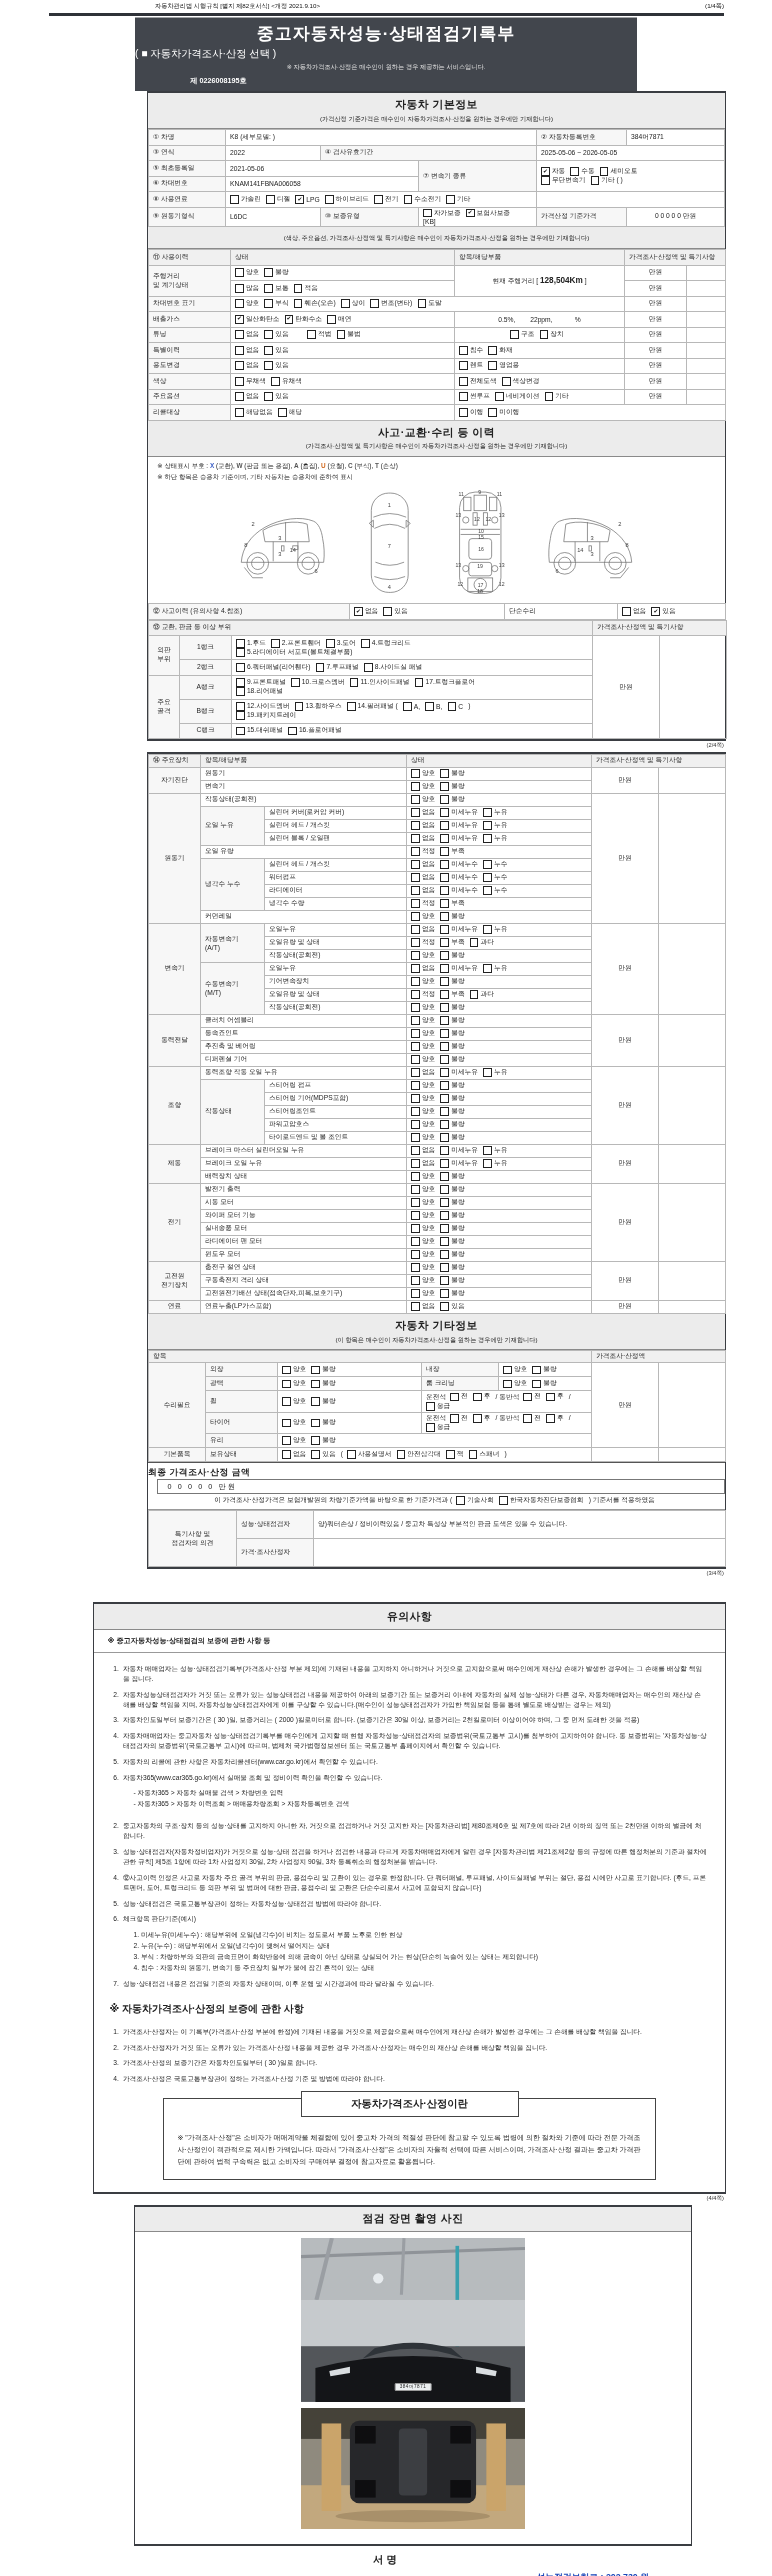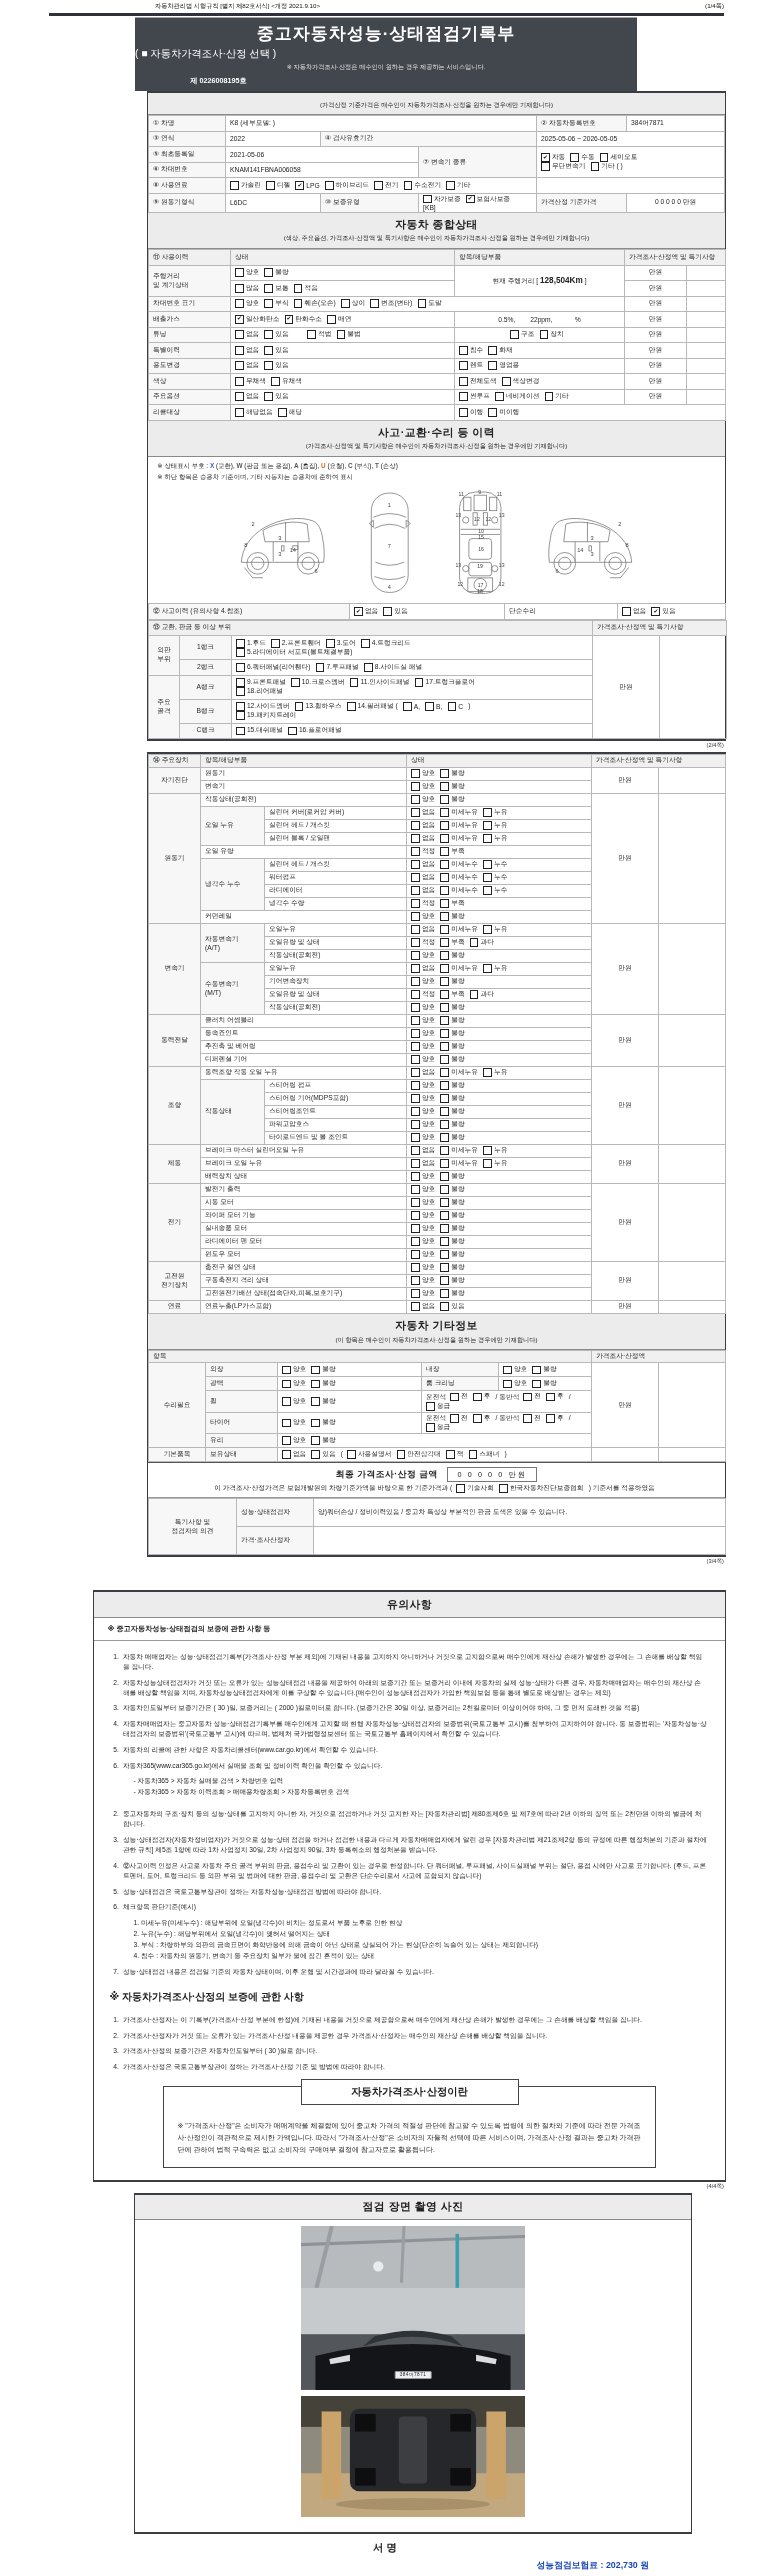--- a/index.html
+++ b/index.html
@@ -36,21 +36,21 @@
   .prewrap{white-space:pre;}
   
   .cb{display:inline-flex;align-items:center;margin-right:5.2px;vertical-align:middle;}
   .bx{width:6.7px;height:6.7px;border:0.8px solid #222;display:inline-flex;align-items:center;justify-content:center;
       font-size:5.7px;font-weight:bold;color:#111;margin-right:2.1px;background:#fff;line-height:1;flex:none;}
   .lb{font-size:6.7px;}
   .xtext{font-size:6.7px;margin-right:4.1px;}
   .gap{display:inline-block;width:13.4px;}
   .mil{font-size:8.2px;font-weight:bold;}
   .amount-box{border:0.5px solid #777;padding:1.5px 9.3px;margin-left:9.3px;letter-spacing:2.1px;font-size:7.2px;}
-  .final-row{display:flex;align-items:center;justify-content:center;padding:4.1px 0 1px;border-top:1px solid #555;}
+  .final-row{display:flex;justify-content:center;padding:4.1px 0 1px;border-top:1px solid #555;flex-direction:column;}
   .final-row b{font-size:8.8px;letter-spacing:0.5px;}
   .final-note{text-align:center;font-size:6.2px;padding:1px 0 4.1px;border-bottom:0.5px solid #999;}
   
   .acc-notes{padding:4.1px 9.3px 2.1px;font-size:6.4px;line-height:1.7;}
   .diagram{display:flex;justify-content:center;gap:23px;padding:5.2px 0 7.2px;}
   .diagram svg{display:block;}
   
   .nsub{border-bottom:0.5px solid #999;padding:6.2px 13.4px;font-size:7.2px;font-weight:bold;}
   .nlist{padding:5.2px 17.5px 0 15.5px;}
   .n-item{display:flex;gap:4.1px;margin:5.7px 0;font-size:6.7px;line-height:1.5;}
@@ -84,20 +84,21 @@
 
   <div class="dark-header">
     <div class="t">중고자동차성능·상태점검기록부</div>
     <div class="s">( ■ 자동차가격조사·산정 선택 )</div>
     <div class="n">※ 자동차가격조사·산정은 매수인이 원하는 경우 제공하는 서비스입니다.</div>
     <div class="d">제 0226008195호</div>
   </div>
 
   <div class="box">
     <div class="band">
+      <div class="bt">자동차 기본정보</div>
       <div class="bs">(가격산정 기준가격은 매수인이 자동차가격조사·산정을 원하는 경우에만 기재합니다)</div>
     </div>
     <table>
       <colgroup>
           <col style="width:77px">
           <col style="width:95px">
           <col style="width:98px">
           <col style="width:118px">
           <col style="width:90px">
           <col style="width:98px">
@@ -180,21 +181,20 @@
                 <span class="bx">✔</span>
                 <span class="lb">보험사보증</span>
               </span><span class="xtext">[KB]</span></td>
         <td class="lab">가격산정 기준가격</td>
         <td class="center">0 0 0 0 0 만원</td>
       </tr>
     </tbody>
       </table>
 
     <div class="band">
-      <div class="bt">자동차 종합상태</div>
       <div class="bs">(색상, 주요옵션, 가격조사·산정액 및 특기사항은 매수인이 자동차가격조사·산정을 원하는 경우에만 기재합니다)</div>
     </div>
     <table>
       <colgroup>
           <col style="width:82px">
           <col style="width:224px">
           <col style="width:170px">
           <col style="width:62px">
           <col style="width:39px">
         </colgroup>

